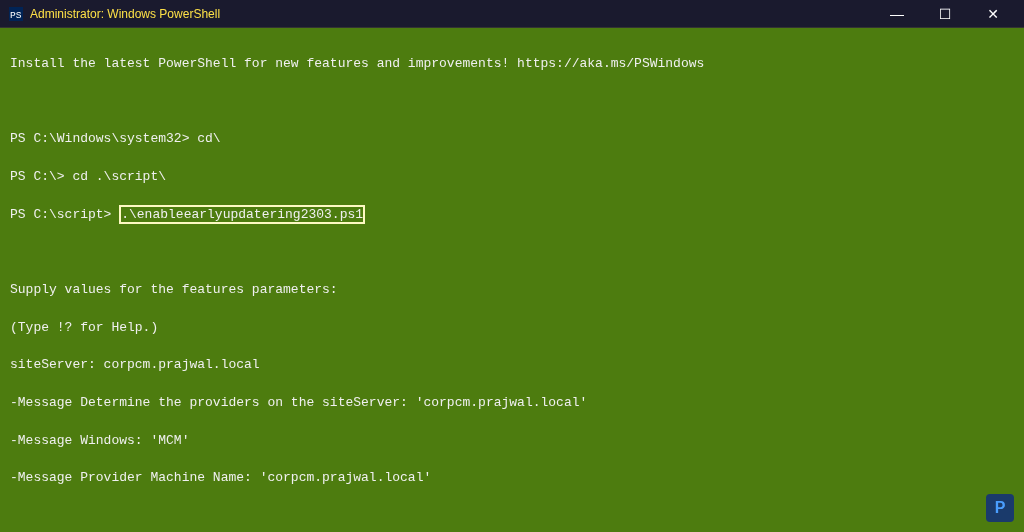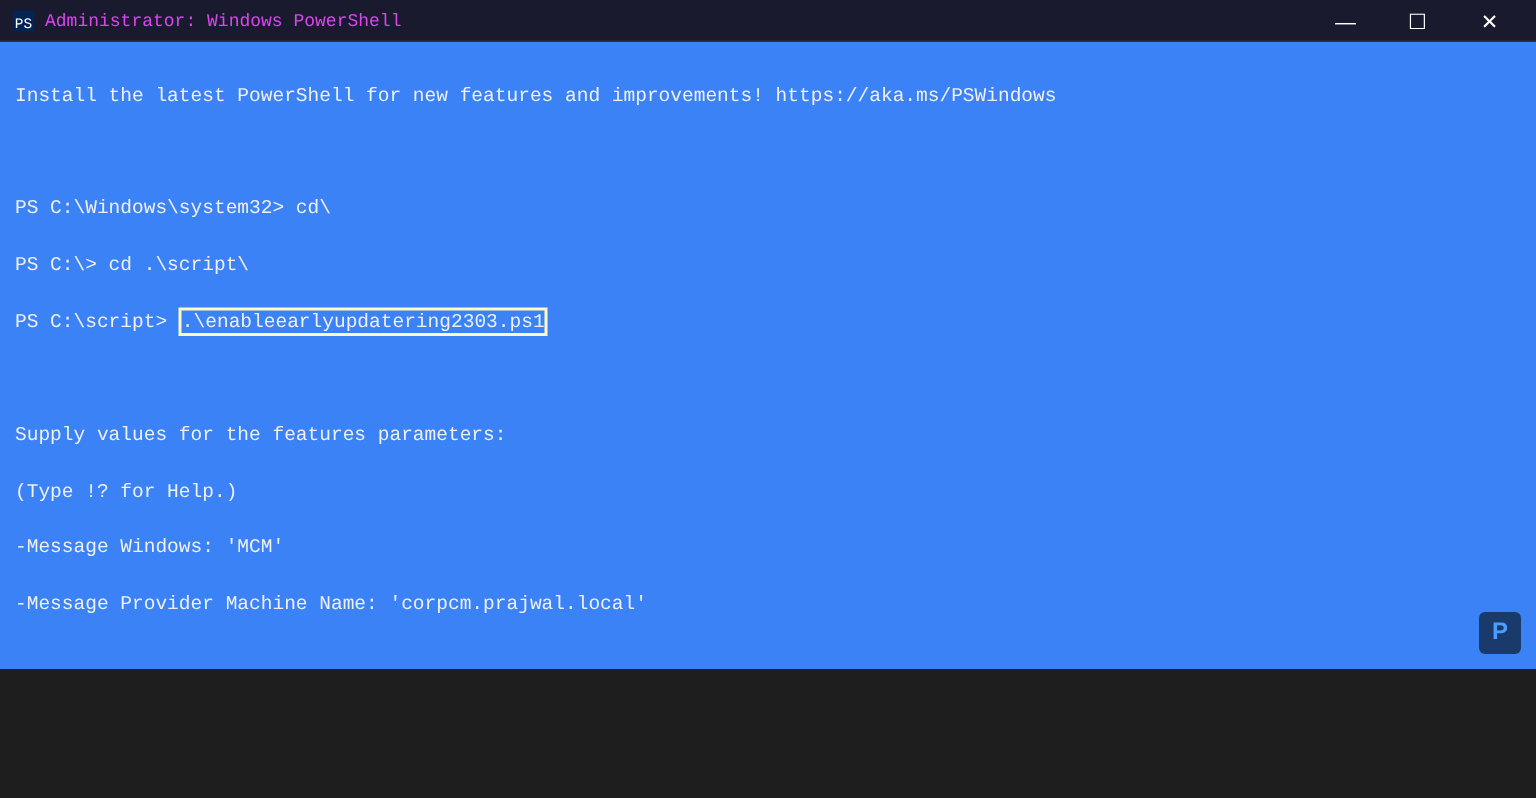--- a/index.html
+++ b/index.html
@@ -34,23 +34,23 @@
       align-items: center;
       justify-content: center;
     }
 
     .title-bar-icon svg {
       width: 14px;
       height: 14px;
     }
 
     .title-bar-title {
-      color: #d946ef;
+      color: #fde047;
       font-size: 12px;
-      font-family: Liberation Mono, monospace;
+      font-family: Liberation Sans, sans-serif;
     }
 
     .title-bar-controls {
       display: flex;
       gap: 2px;
     }
 
     .title-bar-btn {
       width: 46px;
       height: 28px;
@@ -59,23 +59,23 @@
       color: #ffffff;
       font-size: 14px;
       cursor: pointer;
       display: flex;
       align-items: center;
       justify-content: center;
       font-family: 'Segoe UI', Arial, sans-serif;
     }
 
     .console {
-      background: #3b82f6;
+      background: #4d7c0f;
       width: 1024px;
-      height: 418px;
+      height: 504px;
       padding: 8px 10px;
       overflow: hidden;
       position: relative;
     }
 
     .console-text {
       color: #f0f0f0;
       font-size: 13px;
       line-height: 1.45;
       white-space: pre;
@@ -131,20 +131,22 @@
 <div class="console">
   <div class="console-text">
 <span class="line">Install the latest PowerShell for new features and improvements! https://aka.ms/PSWindows</span>
 <span class="line"> </span>
 <span class="line">PS C:\Windows\system32&gt; cd\</span>
 <span class="line">PS C:\&gt; cd .\script\</span>
 <span class="line">PS C:\script&gt; <span class="cmd-highlight">.\enableearlyupdatering2303.ps1</span></span>
 <span class="line"> </span>
 <span class="line">Supply values for the features parameters:</span>
 <span class="line">(Type !? for Help.)</span>
+<span class="line">siteServer: corpcm.prajwal.local</span>
+<span class="line">-Message Determine the providers on the siteServer: 'corpcm.prajwal.local'</span>
 <span class="line">-Message Windows: 'MCM'</span>
 <span class="line">-Message Provider Machine Name: 'corpcm.prajwal.local'</span>
 
 
 
 
 
 
 
 

